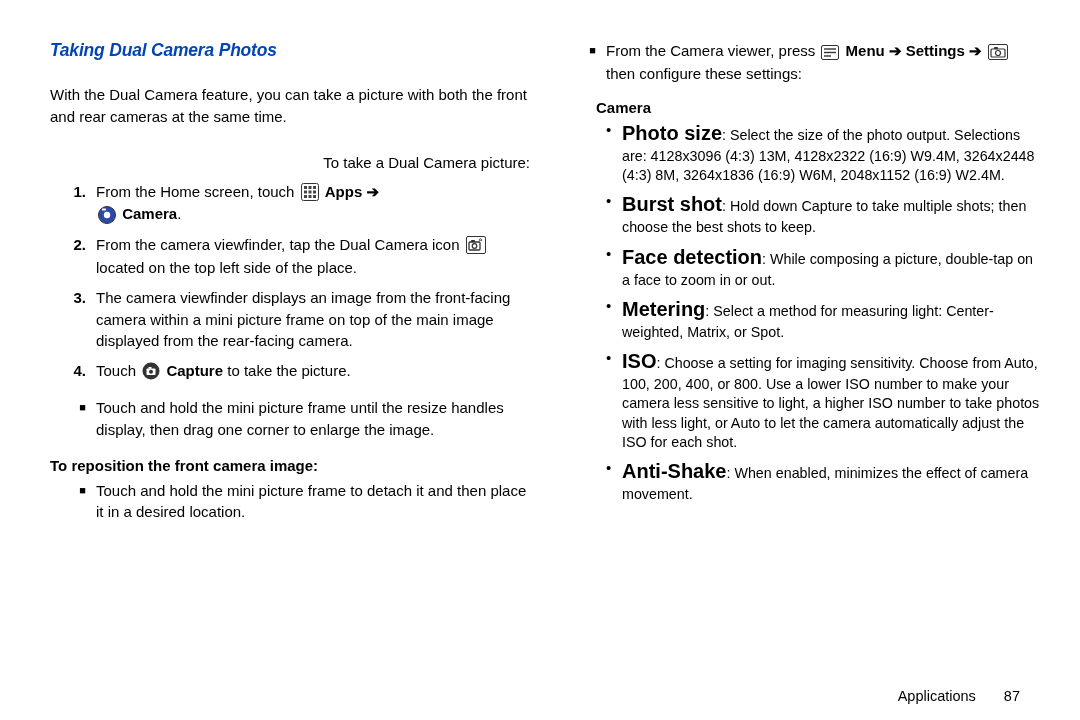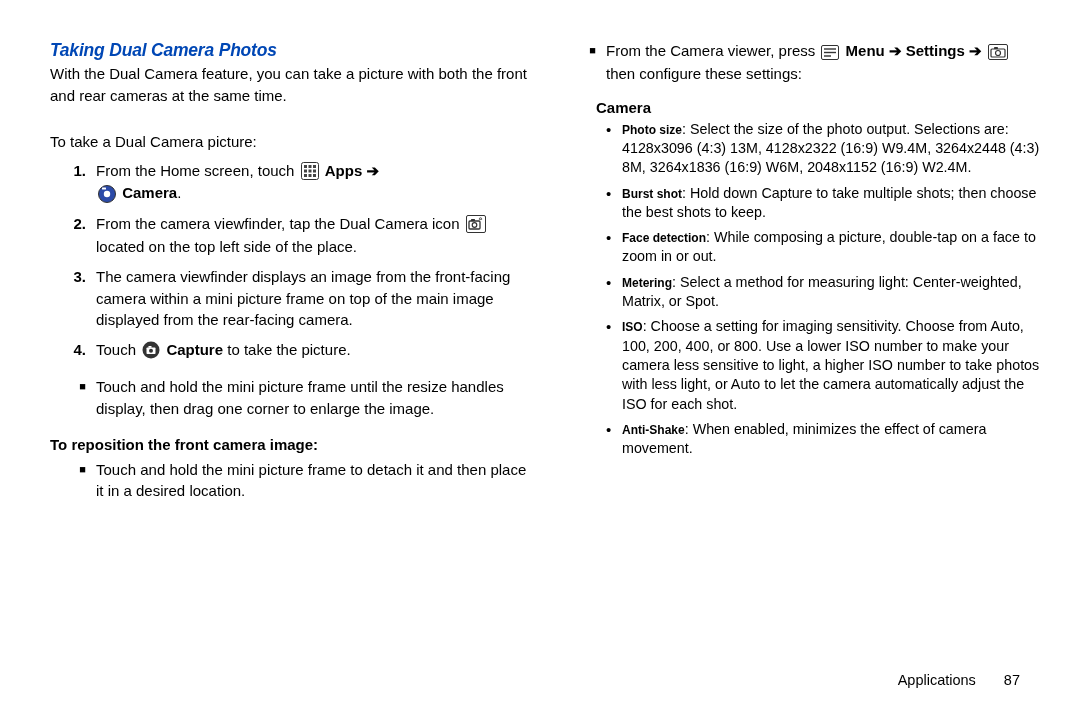--- a/index.html
+++ b/index.html
@@ -1,40 +1,40 @@
 <!DOCTYPE html>
 <html><head>
 <meta charset="utf-8">
 <style>
   * { box-sizing: border-box; margin: 0; padding: 0; }
   html, body { width: 1080px; height: 720px; background: #fff; font-family: Arial, Helvetica, sans-serif; color: #000; }
   .page { display: flex; width: 100%; height: 100%; padding: 40px 40px 30px 50px; gap: 30px; position: relative; }
   .col { flex: 1 1 0; display: flex; flex-direction: column; }
-  .section-heading { color: #0047B5; font-family: "Arial Black", Arial, sans-serif; font-weight: 900; font-style: italic; font-size: 17.5px; letter-spacing: -0.2px; margin-bottom: 2px; }
+  .section-heading { color: #0047B5; font-family: "Arial Black", Arial, sans-serif; font-weight: 900; font-style: italic; font-size: 17.5px; letter-spacing: -0.2px; margin-bottom: 23px; }
   .para { font-size: 15px; line-height: 1.45; margin-bottom: 24px; }
-  .intro { font-size: 15px; line-height: 1.4; margin-bottom: 8px; }
+  .intro { font-size: 15px; line-height: 1.4; margin-bottom: 8px; text-align: right; }
   ol.numlist { list-style: none; padding: 0; margin: 0 0 6px 0; }
   ol.numlist > li { display: flex; align-items: flex-start; margin-bottom: 8px; }
   ol.numlist > li .num { flex: 0 0 46px; text-align: right; font-weight: bold; font-size: 15px; padding-right: 10px; line-height: 1.45; }
   ol.numlist > li .body { flex: 1; font-size: 15px; line-height: 1.45; }
   .bold { font-weight: bold; }
   .subhead { font-weight: bold; font-size: 15px; margin: 4px 0 6px 0; }
   ul.blocklist { list-style: none; padding: 0; margin: 0 0 6px 0; }
   ul.blocklist > li { display: flex; align-items: flex-start; margin-bottom: 6px; }
   ul.blocklist > li .square { flex: 0 0 46px; text-align: right; padding-right: 10px; font-size: 11px; line-height: 1.9; }
   ul.blocklist > li .body { flex: 1; font-size: 15px; line-height: 1.45; }
   .cat-head { font-weight: bold; font-size: 15px; margin: 2px 0 4px 36px; }
   ul.dotlist { list-style: none; padding: 0; margin: 0 0 4px 46px; }
   ul.dotlist > li { display: flex; align-items: flex-start; margin-bottom: 6px; }
   ul.dotlist > li .dot { flex: 0 0 16px; font-size: 15px; line-height: 1.35; }
   ul.dotlist > li .body { flex: 1; font-size: 14.3px; line-height: 1.35; font-family: "Arial Narrow", Arial, sans-serif; letter-spacing: 0px; }
-  ul.dotlist .bold { font-family: Arial, sans-serif; font-size: 12px; }
+  ul.dotlist .bold { font-family: Arial, sans-serif; font-size: 20px; }
   .arrow { font-weight: bold; }
   .icon { display: inline-block; vertical-align: middle; margin: 0 2px; }
-  .footer { position: absolute; bottom: 32px; right: 60px; font-size: 14.5px; }
+  .footer { position: absolute; bottom: 16px; right: 60px; font-size: 14.5px; }
   .footer .num { margin-left: 24px; }
   svg { display: inline-block; vertical-align: -3px; }
 </style>
 </head>
 <body>
 
 <div class="page">
 
   <div class="col">
     <div class="section-heading">Taking Dual Camera Photos</div>

